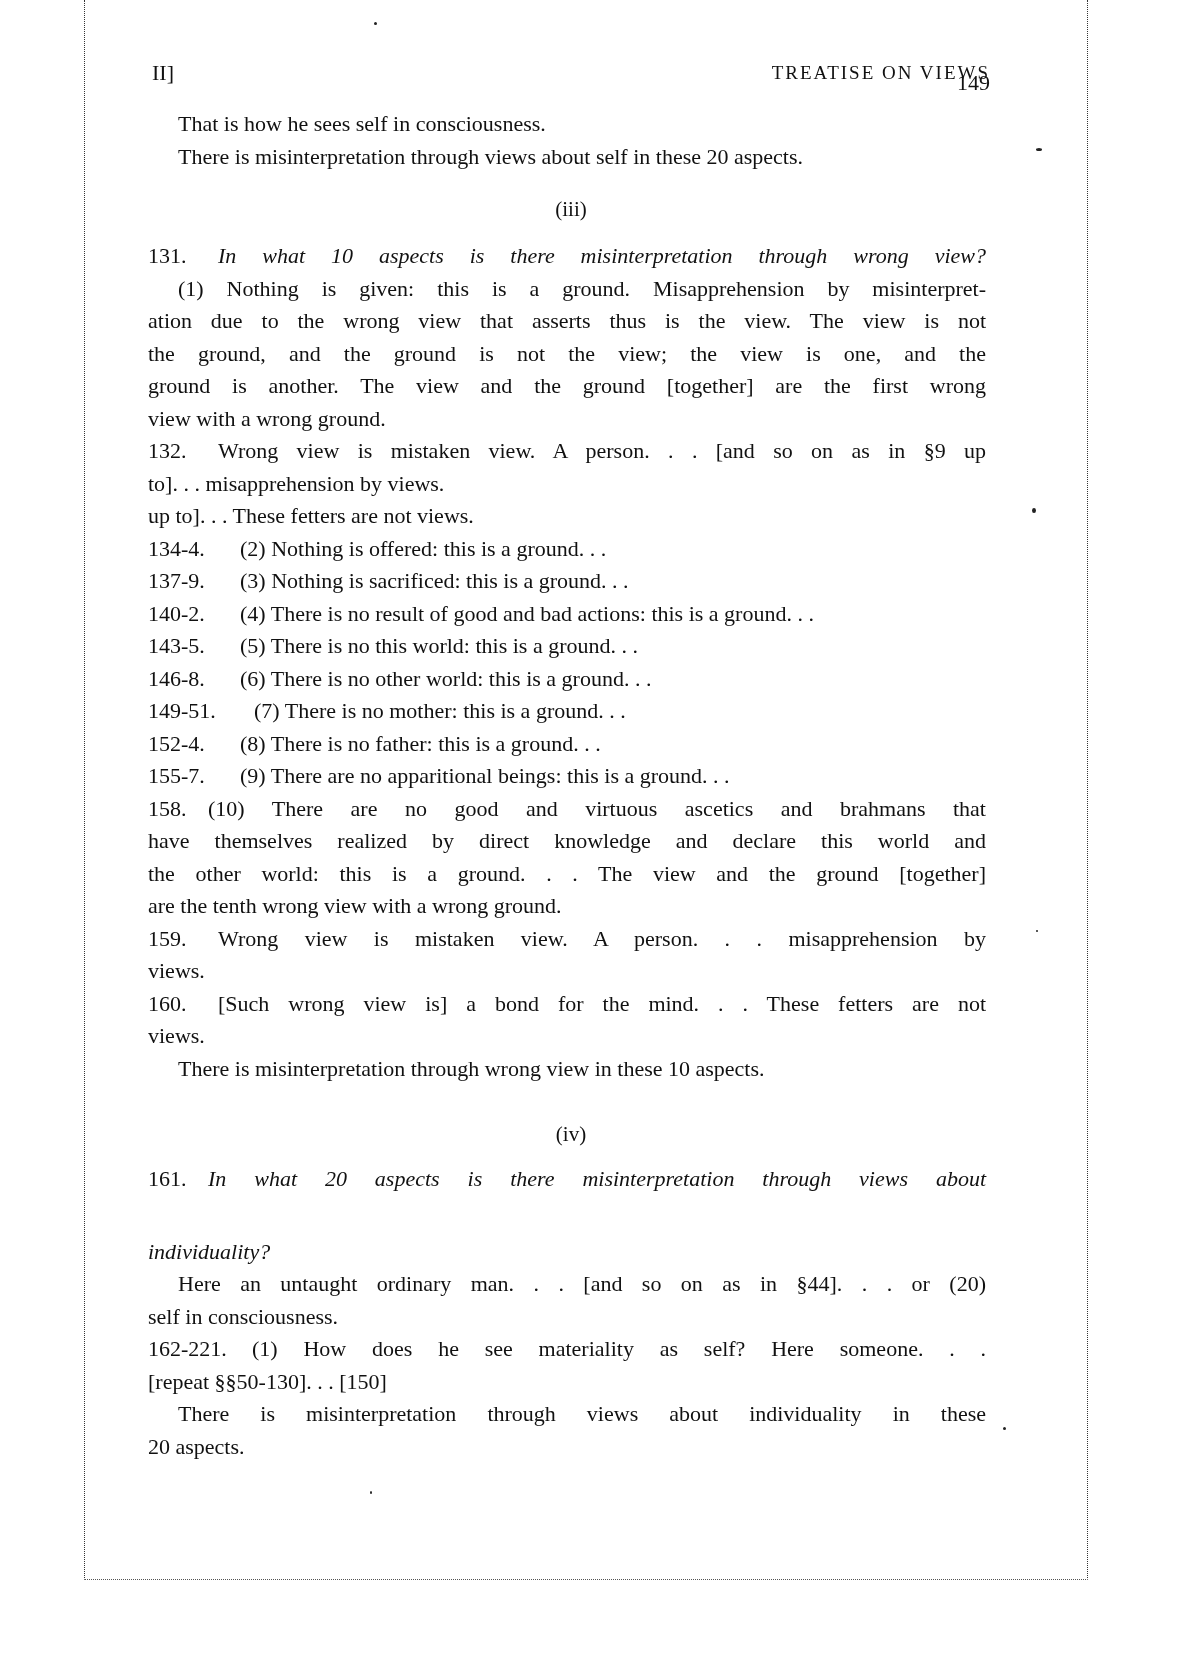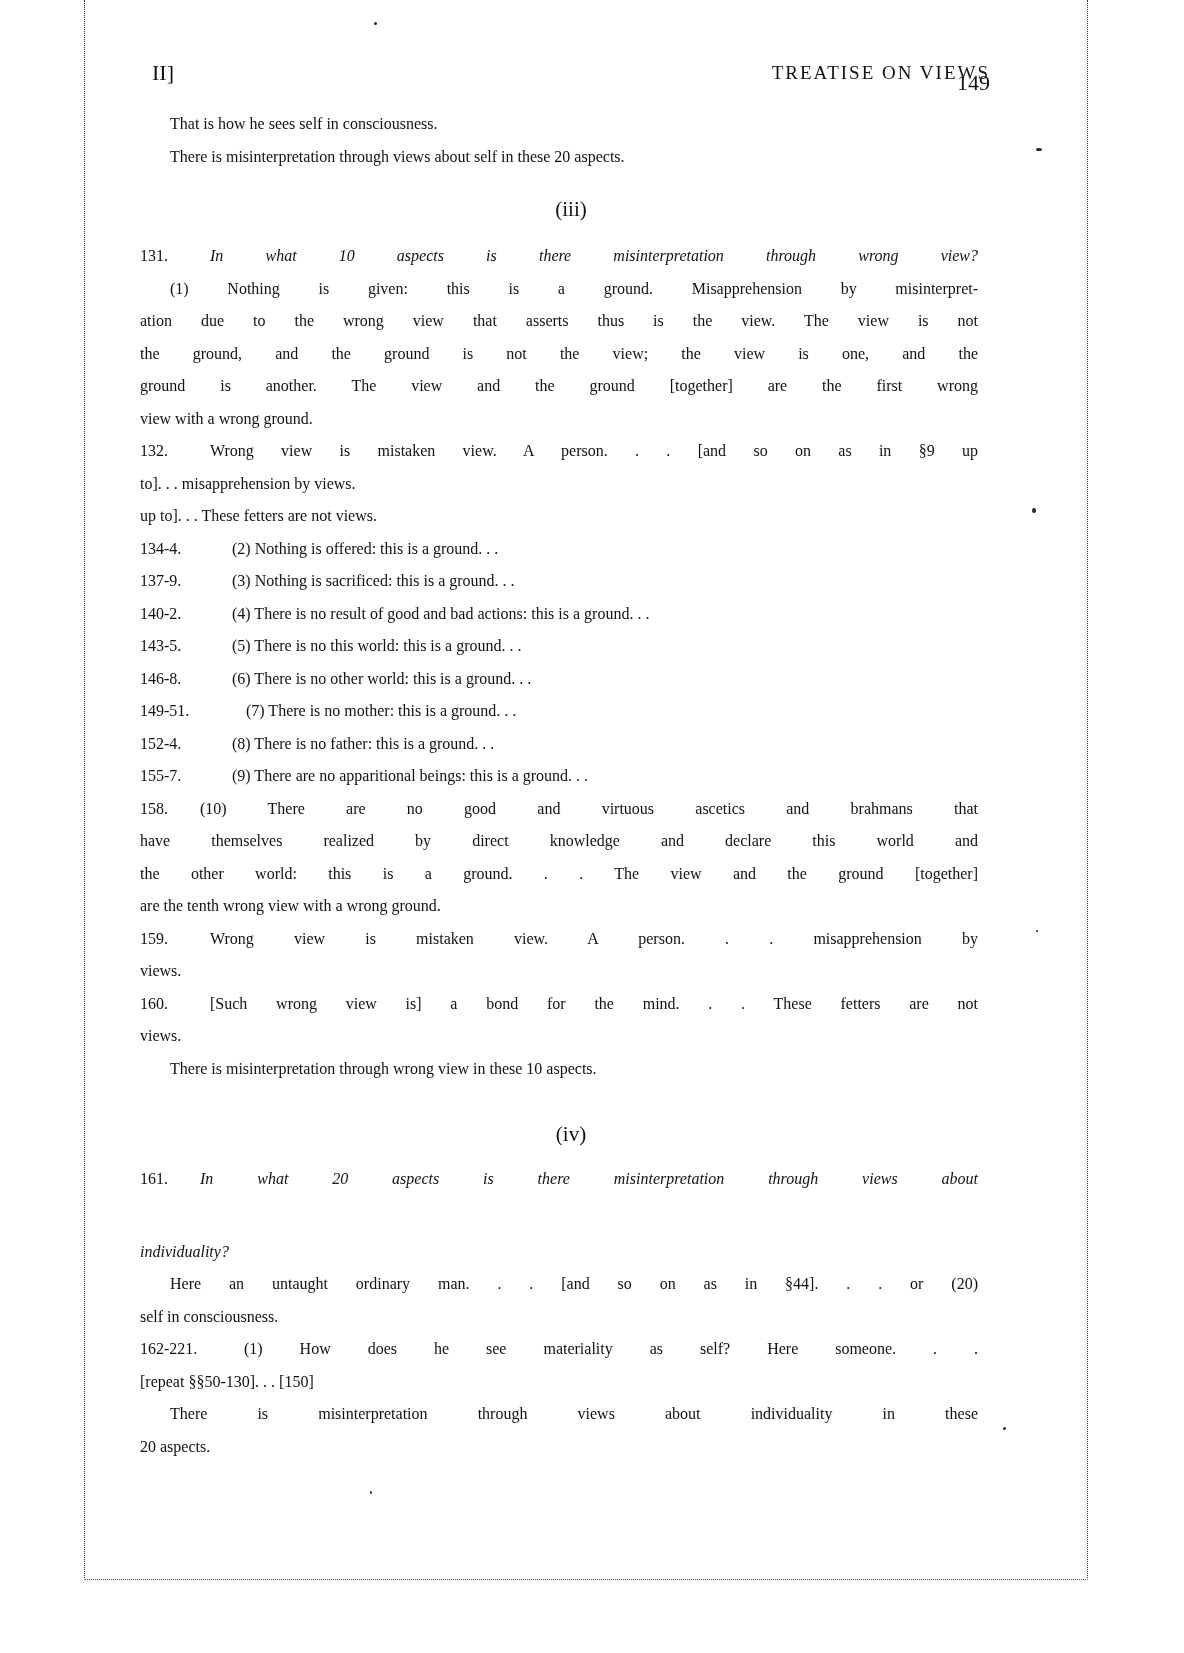--- a/index.html
+++ b/index.html
@@ -49,23 +49,23 @@
       font-size: 19px;
       padding-top: 2px;
     }
     .running-head .page-no {
       position: absolute;
       right: 0;
       top: 10px;
     }
     .text-block {
       position: absolute;
-      left: 140px;
+      left: 148px;
       width: 838px;
-      font-size: 16px;
+      font-size: 22px;
       line-height: 32.5px;
       text-align: justify;
     }
     .line {
       display: block;
       white-space: nowrap;
       text-align: justify;
       text-align-last: justify;
       height: 32.5px;
     }

